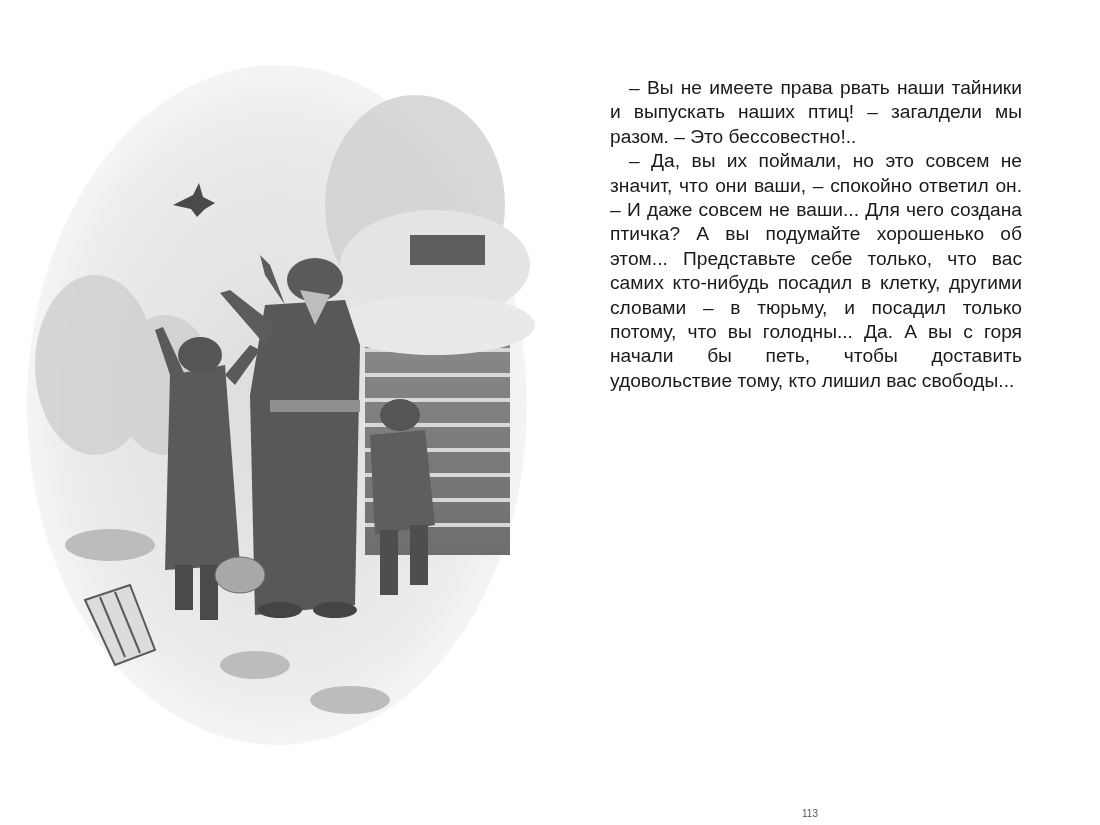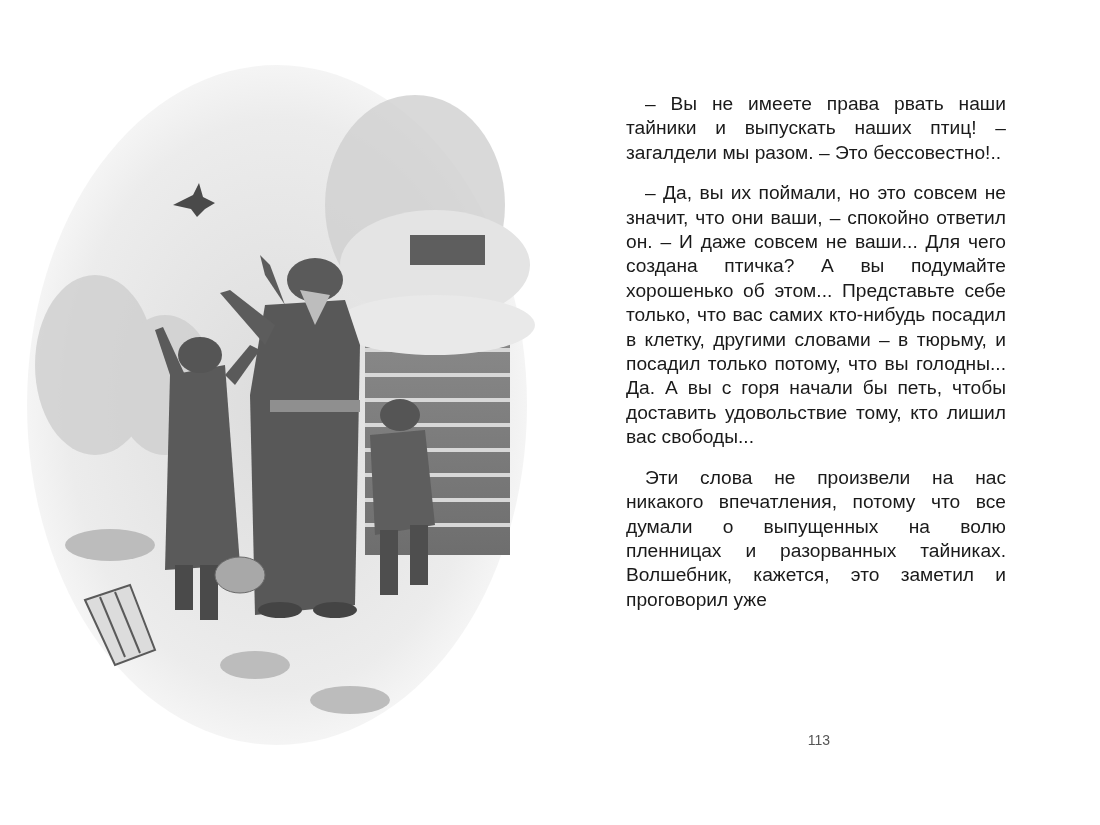--- a/index.html
+++ b/index.html
@@ -9,25 +9,25 @@
     .illus-wrap { position: absolute; left: 15px; top: 45px; width: 525px; height: 710px; }
     .illus-wrap svg { width: 100%; height: 100%; display: block; }
 
     
     .text-col {
       position: absolute; left: 610px; top: 76px; width: 412px;
       font-family: "Liberation Sans", sans-serif;
       font-size: 19.2px; line-height: 24.4px; color: #1a1a1a;
       text-align: justify;
     }
-    .text-col p { margin: 16px; text-indent: 19px; text-align: justify; text-align-last: left; }
+    .text-col p { margin: 0; text-indent: 19px; text-align: justify; text-align-last: left; }
 
     .page-number {
-      position: absolute; left: 790px; top: 732px; width: 40px; text-align: right;
-      font-family: "Liberation Sans", sans-serif; font-size: 14px; color: #555555;
+      position: absolute; left: 790px; top: 808px; width: 40px; text-align: center;
+      font-family: "Liberation Sans", sans-serif; font-size: 10px; color: #555555;
     }
   </style>
 </head>
 <body>
 
 <div class="spread">
 
   <div class="illus-wrap">
     <svg viewBox="0 0 525 710" xmlns="http://www.w3.org/2000/svg">
       <defs>
@@ -112,17 +112,16 @@
         <ellipse cx="240" cy="620" rx="35" ry="14"></ellipse>
         <ellipse cx="335" cy="655" rx="40" ry="14"></ellipse>
         <ellipse cx="95" cy="500" rx="45" ry="16"></ellipse>
       </g>
     </svg>
   </div>
 
   <div class="text-col">
     <p>– Вы не имеете права рвать наши тайники и выпускать наших птиц! – загалдели мы разом. – Это бессовестно!..</p>
     <p>– Да, вы их поймали, но это совсем не значит, что они ваши, – спокойно ответил он. – И даже совсем не ваши... Для чего создана птичка? А вы подумайте хорошенько об этом... Представьте себе только, что вас самих кто-нибудь посадил в клетку, другими словами – в тюрьму, и посадил только потому, что вы голодны... Да. А вы с горя начали бы петь, чтобы доставить удовольствие тому, кто лишил вас свободы...</p>
-    <p>Эти слова не произвели на нас никакого впечатления, потому что все думали о выпущенных на волю пленницах и разорванных тайниках. Волшебник, кажется, это заметил и проговорил уже</p>
   </div>
 
   <div class="page-number">113</div>
 </div>
 
 </body></html>

